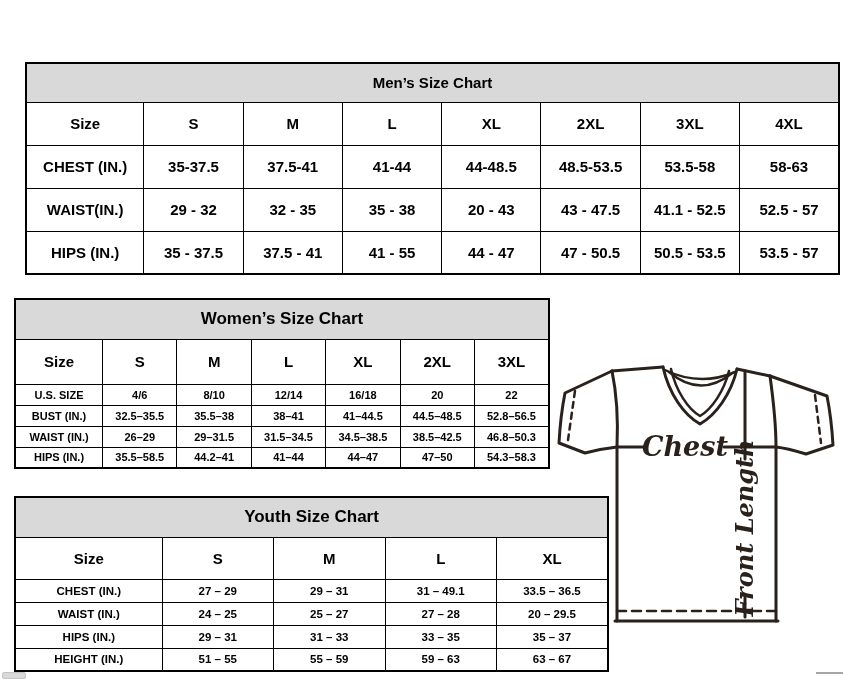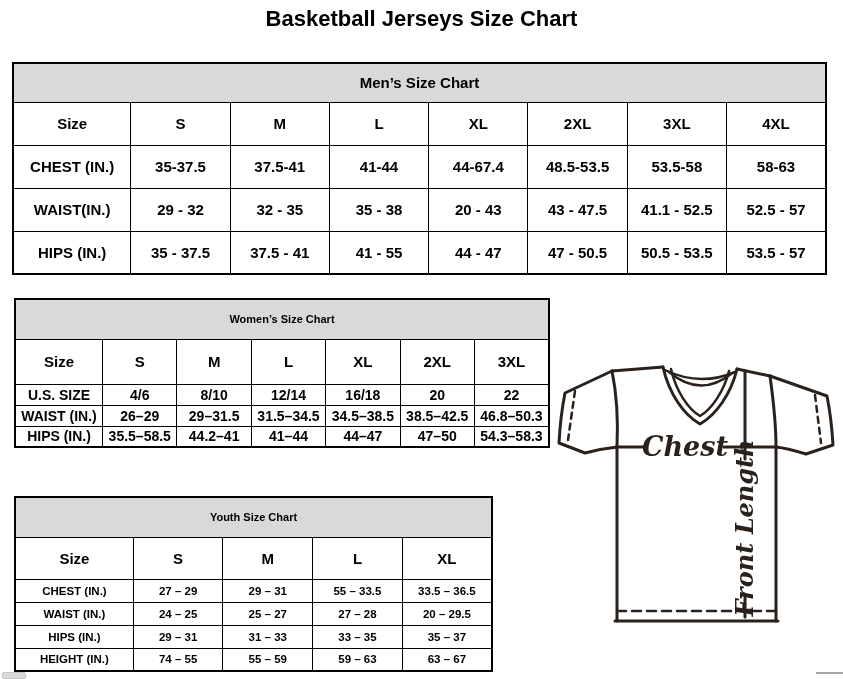--- a/index.html
+++ b/index.html
@@ -13,55 +13,54 @@
     text-align:center; font-size:22px; font-weight:bold; letter-spacing:0px;
   }
   table.size-table {
     position:absolute; border-collapse:collapse; table-layout:fixed;
     border:2px solid #000;
   }
   table.size-table td {
     border:1px solid #000; text-align:center; vertical-align:middle;
     font-weight:bold; overflow:hidden; white-space:nowrap;
   }
-  td.chart-title { background:#d9d9d9; font-size:11px; border-bottom:2px solid #000; }
-  
-  #mens { left:12px; top:62px; width:815px; }
+  td.chart-title { background:#d9d9d9; font-size:17px; border-bottom:2px solid #000; }
+  
+  #mens { left:25px; top:62px; width:815px; }
   #mens td { font-size:15px; }
   #mens td.chart-title { height:39px; }
   #mens tr.hdr td { height:43px; }
   #mens tr.data td { height:43px; }
   
   #womens { left:14px; top:298px; width:536px; }
   #womens td.chart-title { height:40px; }
   #womens tr.hdr td { height:45px; font-size:15px; }
-  #womens tr.data td { height:21px; font-size:14px; }
-  
-  #youth { left:14px; top:496px; width:479px;padding-left:45px; }
+  #womens tr.data td { height:21px; font-size:11px; }
+  
+  #youth { left:14px; top:496px; width:595px;padding-left:45px; }
   #youth td.chart-title { height:40px; }
   #youth tr.hdr td { height:42px; font-size:15px; }
   #youth tr.data td { height:23px; font-size:11.5px; }
   
   #jersey { position:absolute; left:553px; top:360px; }
   
   .scroll-piece-left {
     position:absolute; left:2px; top:672px; width:24px; height:7px;
     background:#d9d9d9; border:1px solid #c3c3c3; border-radius:2px;
   }
   .scroll-piece-right {
     position:absolute; left:816px; top:672px; width:27px; height:2px;
     background:#a6a6a6;
   }
 </style>
 </head>
 <body>
 
 <div id="screen">
 
-  <div class="page-title">Basketball Jerseys Size Chart</div>
 
   <table class="size-table" id="mens">
     <colgroup>
       <col style="width:14.5%">
         <col style="width:12.21%">
         <col style="width:12.21%">
         <col style="width:12.21%">
       <col style="width:12.21%">
         <col style="width:12.21%">
         <col style="width:12.21%">
@@ -79,21 +78,21 @@
       <td>XL</td>
       <td>2XL</td>
       <td>3XL</td>
       <td>4XL</td>
     </tr>
     <tr class="data">
       <td>CHEST (IN.)</td>
       <td>35-37.5</td>
       <td>37.5-41</td>
       <td>41-44</td>
-      <td>44-67.4</td>
+      <td>44-48.5</td>
       <td>48.5-53.5</td>
       <td>53.5-58</td>
       <td>58-63</td>
     </tr>
     <tr class="data">
       <td>WAIST(IN.)</td>
       <td>29 - 32</td>
       <td>32 - 35</td>
       <td>35 - 38</td>
       <td>20 - 43</td>
@@ -140,20 +139,29 @@
     <tr class="data">
       <td>U.S. SIZE</td>
       <td>4/6</td>
       <td>8/10</td>
       <td>12/14</td>
       <td>16/18</td>
       <td>20</td>
       <td>22</td>
     </tr>
     <tr class="data">
+      <td>BUST (IN.)</td>
+      <td>32.5–35.5</td>
+      <td>35.5–38</td>
+      <td>38–41</td>
+      <td>41–44.5</td>
+      <td>44.5–48.5</td>
+      <td>52.8–56.5</td>
+    </tr>
+    <tr class="data">
       <td>WAIST (IN.)</td>
       <td>26–29</td>
       <td>29–31.5</td>
       <td>31.5–34.5</td>
       <td>34.5–38.5</td>
       <td>38.5–42.5</td>
       <td>46.8–50.3</td>
     </tr>
     <tr class="data">
       <td>HIPS (IN.)</td>
@@ -183,40 +191,40 @@
       <td>Size</td>
       <td>S</td>
       <td>M</td>
       <td>L</td>
       <td>XL</td>
     </tr>
     <tr class="data">
       <td>CHEST (IN.)</td>
       <td>27 – 29</td>
       <td>29 – 31</td>
-      <td>55 – 33.5</td>
+      <td>31 – 49.1</td>
       <td>33.5 – 36.5</td>
     </tr>
     <tr class="data">
       <td>WAIST (IN.)</td>
       <td>24 – 25</td>
       <td>25 – 27</td>
       <td>27 – 28</td>
       <td>20 – 29.5</td>
     </tr>
     <tr class="data">
       <td>HIPS (IN.)</td>
       <td>29 – 31</td>
       <td>31 – 33</td>
       <td>33 – 35</td>
       <td>35 – 37</td>
     </tr>
     <tr class="data">
       <td>HEIGHT (IN.)</td>
-      <td>74 – 55</td>
+      <td>51 – 55</td>
       <td>55 – 59</td>
       <td>59 – 63</td>
       <td>63 – 67</td>
     </tr>
   </tbody>
     </table>
 
   <svg id="jersey" width="287" height="270" viewBox="0 0 287 270" fill="none" stroke="#2a211c" stroke-width="3" stroke-linecap="round" stroke-linejoin="round">
 
     <path d="M59,11 L110,7"></path>

